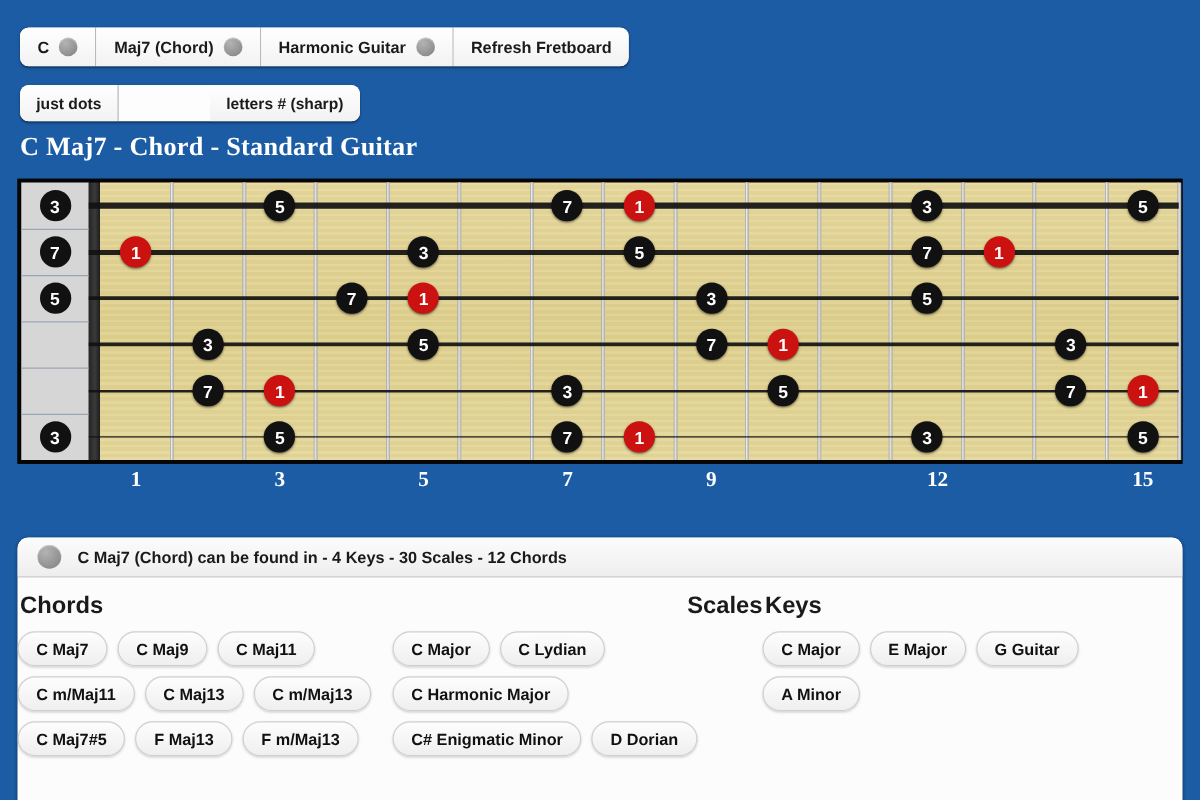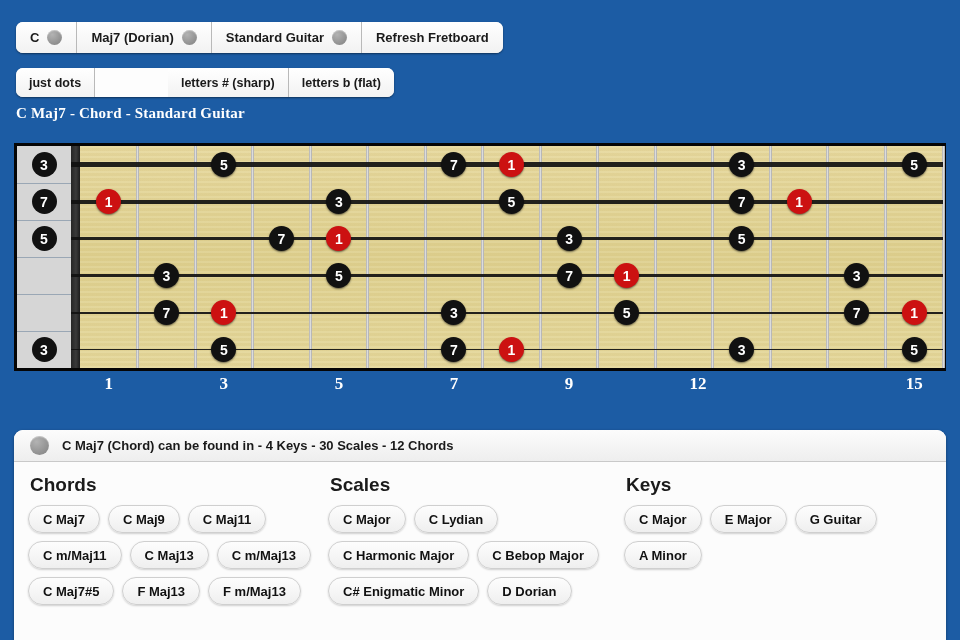--- a/index.html
+++ b/index.html
@@ -55,21 +55,21 @@
     box-shadow: inset 0 1px 1px rgba(255,255,255,.4);
     flex: 0 0 auto;
   }
   #notation-bar .seg { font-size: 12.5px; padding: 0 13px; }
 
   
   #page-title {
     position: absolute;
     left: 16px; top: 105px;
     font-family: "Liberation Serif", serif;
-    font-size: 15px;
+    font-size: 21px;
     font-weight: bold;
     color: #ffffff;
     letter-spacing: .2px;
   }
 
   
   #fretboard-wrap {
     position: absolute;
     left: 14px; top: 143px;
     width: 932px; height: 228px;
@@ -154,24 +154,24 @@
   #info-header {
     display: flex; align-items: center; gap: 13px;
     height: 32px;
     padding: 0 16px;
     background: linear-gradient(#fcfcfc,#eeeeee);
     border-bottom: 1px solid #c9c9c9;
     font-size: 13px; font-weight: bold; color: #1a1a1a;
   }
   #info-header .dot-knob { width: 19px; height: 19px; }
 
-  #columns { display: flex; padding: 12px 14px 0 14px; }
+  #columns { display: flex; padding: 12px 14px 0 0; }
   .col { }
   #col-chords { width: 300px; }
-  #col-scales { width: 296px; }
+  #col-scales { width: 296px; text-align: right; }
   #col-keys   { width: 300px; }
 
   .col-title {
     font-size: 19px; font-weight: bold; color: #1a1a1a;
     margin-bottom: 9px; margin-left: 2px;
   }
   .pill-row { display: flex; flex-wrap: wrap; gap: 8px; }
   .pill {
     display: inline-flex; align-items: center; justify-content: center;
     height: 28px;
@@ -188,44 +188,41 @@
 </style>
 </head>
 <body>
 
 <div class="toolbar" id="selector-bar">
     <div class="seg">
       <span>C</span>
       <span class="dot-knob"></span>
     </div>
     <div class="seg">
-      <span>Maj7 (Dorian)</span>
+      <span>Maj7 (Chord)</span>
       <span class="dot-knob"></span>
     </div>
     <div class="seg">
-      <span>Standard Guitar</span>
+      <span>Harmonic Guitar</span>
       <span class="dot-knob"></span>
     </div>
     <div class="seg">
       <span>Refresh Fretboard</span>
     </div>
   </div>
 
 <div class="toolbar" id="notation-bar">
     <div class="seg">
       <span>just dots</span>
     </div>
     <div class="seg selected">
       <span>number</span>
     </div>
     <div class="seg">
       <span>letters # (sharp)</span>
-    </div>
-    <div class="seg">
-      <span>letters b (flat)</span>
     </div>
   </div>
 
 <div id="page-title">C Maj7 - Chord - Standard Guitar</div>
 
 <div id="fretboard-wrap">
   <div id="fb-inner">
     <div id="open-column"></div>
     <div id="nut"></div>
     <div id="board">
@@ -312,21 +309,20 @@
           <div class="pill">F Maj13</div>
           <div class="pill">F m/Maj13</div>
         </div>
     </div>
     <div class="col" id="col-scales">
       <div class="col-title">Scales</div>
       <div class="pill-row">
           <div class="pill">C Major</div>
           <div class="pill">C Lydian</div>
           <div class="pill">C Harmonic Major</div>
-          <div class="pill">C Bebop Major</div>
           <div class="pill">C# Enigmatic Minor</div>
           <div class="pill">D Dorian</div>
         </div>
     </div>
     <div class="col" id="col-keys">
       <div class="col-title">Keys</div>
       <div class="pill-row">
           <div class="pill">C Major</div>
           <div class="pill">E Major</div>
           <div class="pill">G Guitar</div>
@@ -334,14 +330,14 @@
         </div>
     </div>
   </div>
 </div>
 
 <div class="fret-num" style="left: 108.767px;">1</div>
 <div class="fret-num" style="left: 223.833px;">3</div>
 <div class="fret-num" style="left: 338.9px;">5</div>
 <div class="fret-num" style="left: 453.967px;">7</div>
 <div class="fret-num" style="left: 569.033px;">9</div>
-<div class="fret-num" style="left: 698px;">12</div>
+<div class="fret-num" style="left: 750px;">12</div>
 <div class="fret-num" style="left: 914.233px;">15</div>
 
 </body></html>

